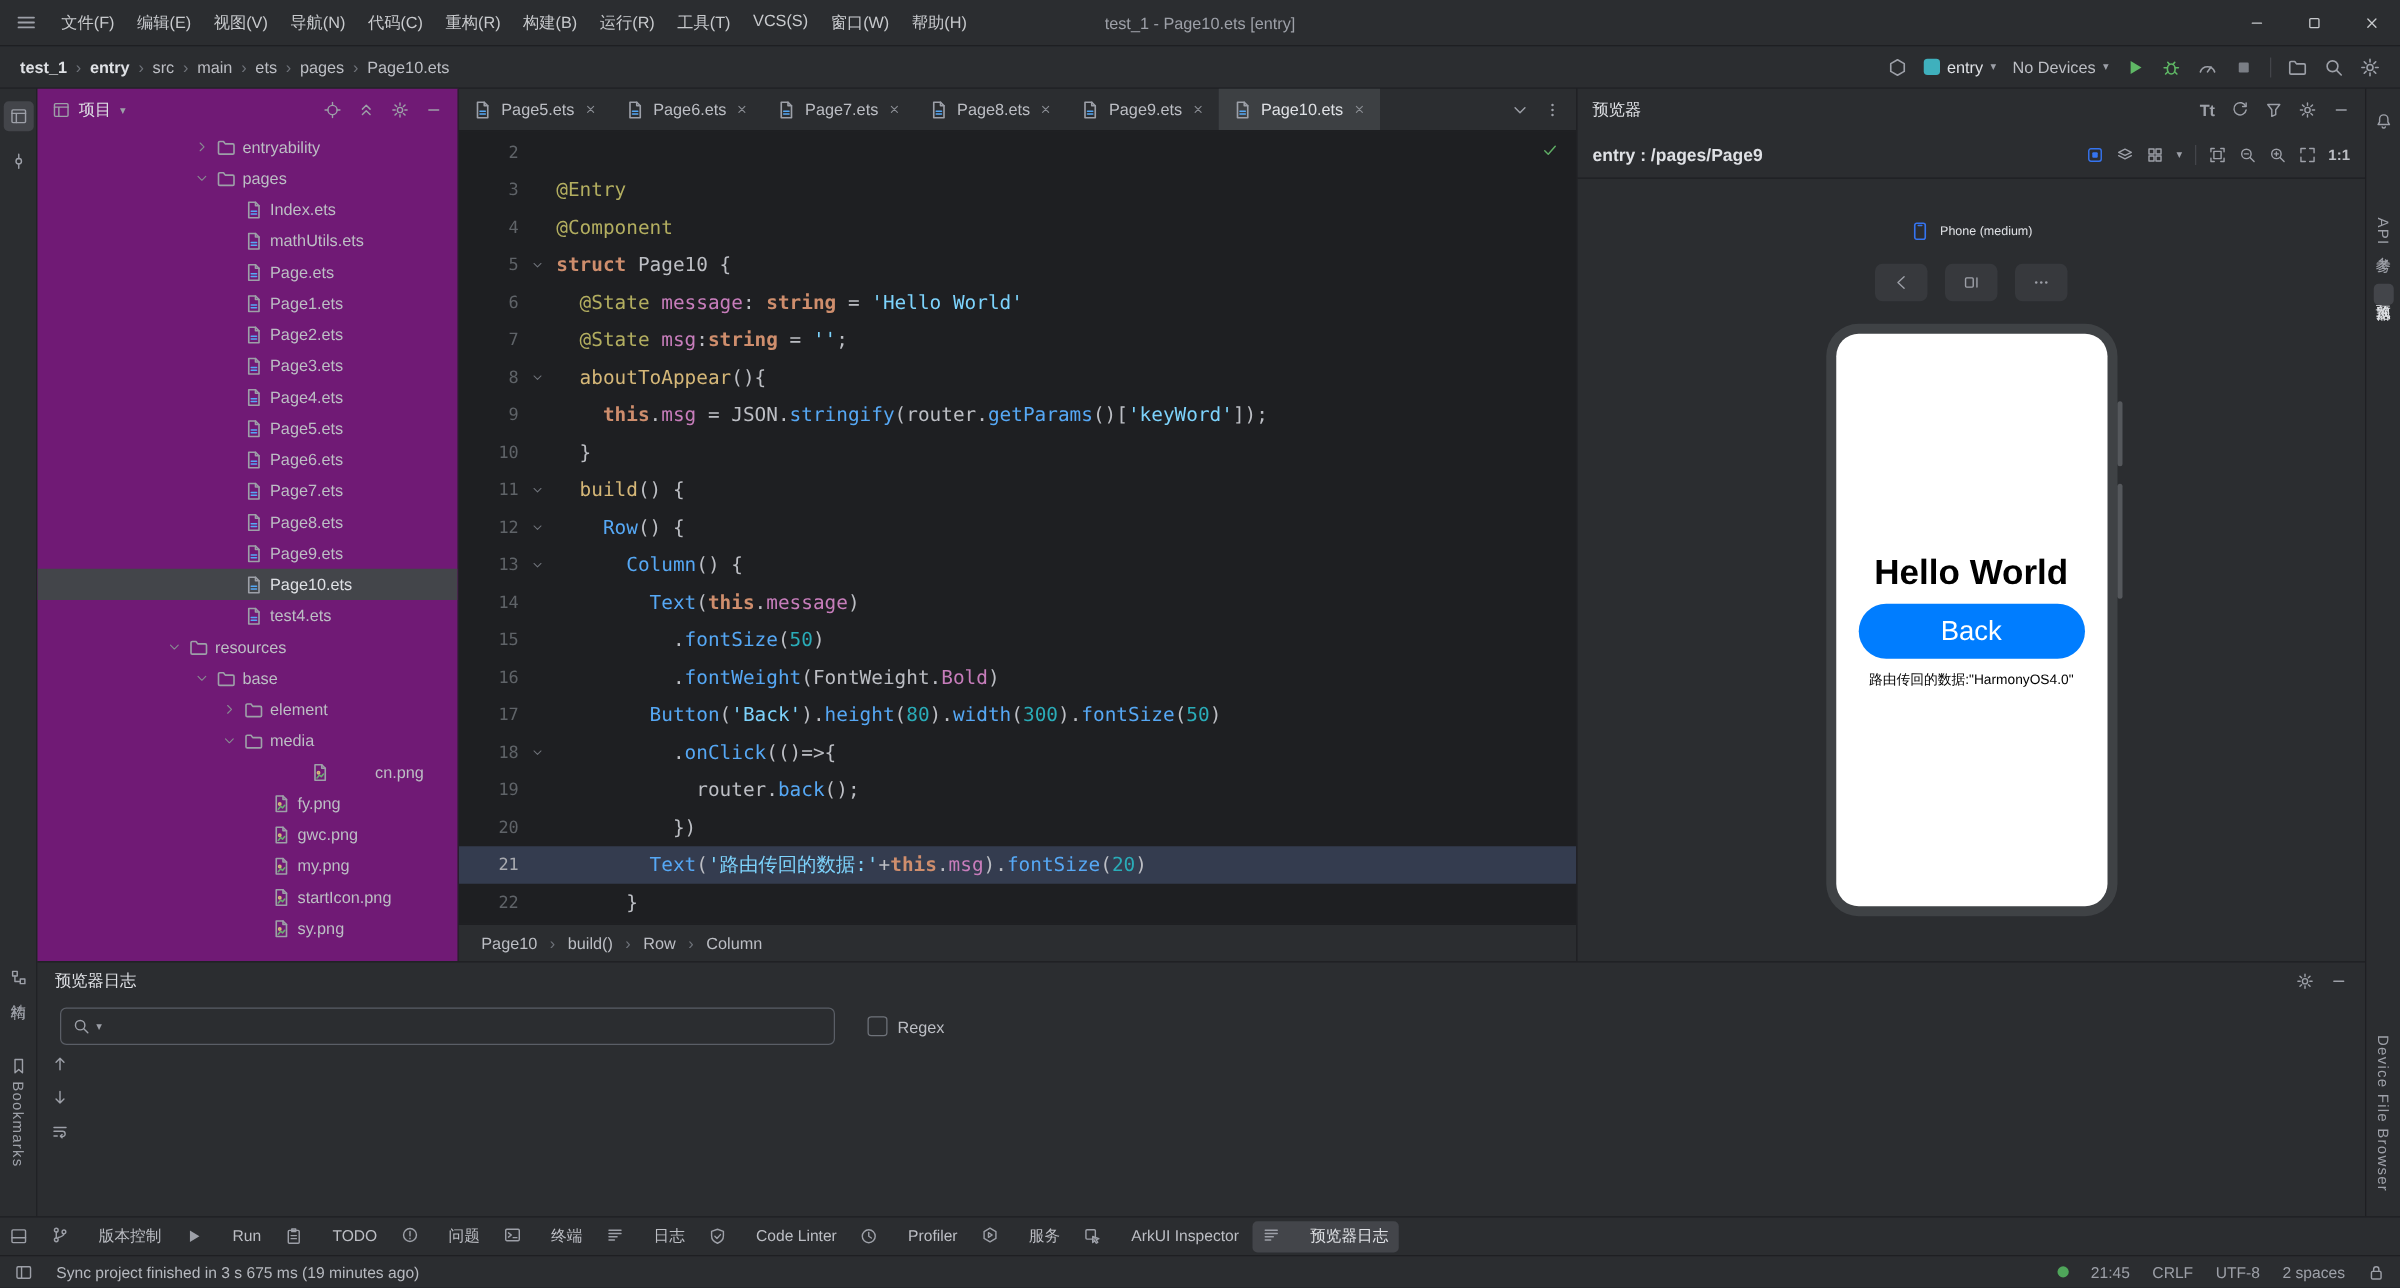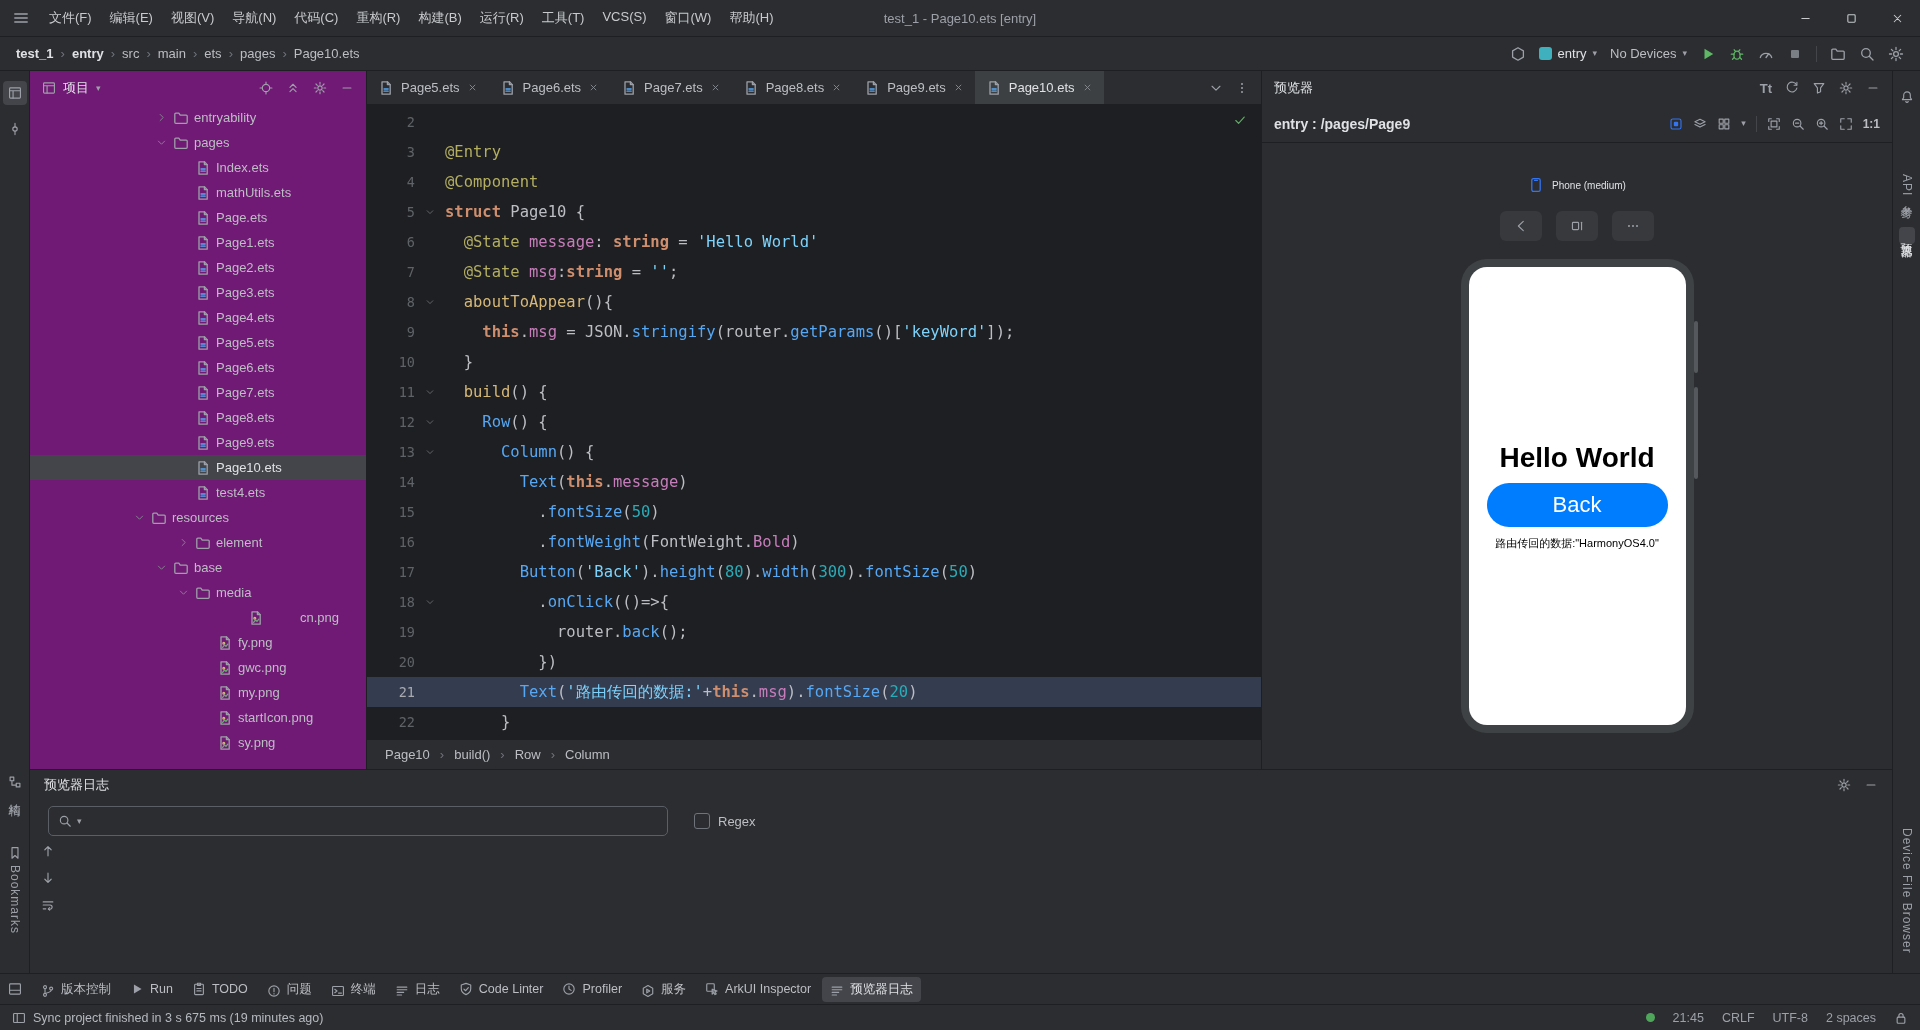--- a/index.html
+++ b/index.html
@@ -105,25 +105,25 @@
 .bp-search-row{height:42px;display:flex;align-items:center;padding-left:18px;flex:none;gap:26px;}
 .search-box{width:620px;height:30px;border:1px solid #5a5e66;border-radius:5px;display:flex;align-items:center;padding:0 9px;gap:5px;background:#2b2d30;}
 .search-input{flex:1;background:transparent;border:none;outline:none;color:#dfe1e5;font:inherit;}
 .regex{display:flex;align-items:center;gap:8px;}
 .checkbox{width:16px;height:16px;border:1px solid #6f737a;border-radius:3px;display:inline-block;}
 .bp-body{flex:1;display:flex;min-height:0;}
 .bp-tools{width:36px;display:flex;flex-direction:column;align-items:center;gap:13px;padding-top:2px;}
 .bp-content{flex:1;}
 
 .bottom-bar{height:31px;display:flex;align-items:center;gap:3px;padding:0 8px;border-top:1px solid #1e1f22;background:#2b2d30;flex:none;font-size:12.5px;}
-.bb-item{display:flex;align-items:flex-end;gap:6px;padding:4px 8px;border-radius:4px;color:#bcbec4;}
+.bb-item{display:flex;align-items:flex-start;gap:24px;padding:4px 8px;border-radius:4px;color:#bcbec4;}
 .bb-item .icon{width:14px;height:14px;}
 .bb-item.active{background:#43454a;color:#dfe1e5;}
 .statusbar{height:26px;display:flex;align-items:center;padding:0 12px;border-top:1px solid #1e1f22;background:#2b2d30;font-size:12.5px;color:#b6b9bf;flex:none;}
-.sb-left{display:flex;align-items:flex-end;gap:7px;}
+.sb-left{display:flex;align-items:flex-end;gap:19px;}
 .sb-right{margin-left:auto;display:flex;align-items:center;gap:18px;color:#9da0a8;}
 .green-dot{width:9px;height:9px;border-radius:50%;background:#4fa65a;display:inline-block;}
 </style>
 </head>
 <body>
 
 <div class="app">
 
   <header class="titlebar">
     <span class="icon sz18">
@@ -510,45 +510,45 @@
                     <path d="M3.5 6L8 10.5L12.5 6"></path>
                   </svg>
                 </span>
                 <span class="icon ">
                   <svg viewBox="0 0 16 16" fill="none" stroke="currentColor" stroke-width="1.3" stroke-linecap="round" stroke-linejoin="round">
                     <path d="M1.8 4.2a1 1 0 0 1 1-1h3l1.4 1.9h6a1 1 0 0 1 1 1v6.2a1 1 0 0 1-1 1H2.8a1 1 0 0 1-1-1z"></path>
                   </svg>
                 </span>
                 <span class="tree-label">resources</span>
               </div>
-              <div class="tree-row" style="padding-left: 146px;">
-                <span class="tree-chevron">
-                  <svg viewBox="0 0 16 16" fill="none" stroke="currentColor" stroke-width="1.3" stroke-linecap="round" stroke-linejoin="round">
-                    <path d="M6 3.5L10.5 8L6 12.5"></path>
-                  </svg>
-                </span>
-                <span class="icon ">
-                  <svg viewBox="0 0 16 16" fill="none" stroke="currentColor" stroke-width="1.3" stroke-linecap="round" stroke-linejoin="round">
-                    <path d="M1.8 4.2a1 1 0 0 1 1-1h3l1.4 1.9h6a1 1 0 0 1 1 1v6.2a1 1 0 0 1-1 1H2.8a1 1 0 0 1-1-1z"></path>
-                  </svg>
-                </span>
-                <span class="tree-label">element</span>
-              </div>
               <div class="tree-row" style="padding-left: 124px;">
                 <span class="tree-chevron">
                   <svg viewBox="0 0 16 16" fill="none" stroke="currentColor" stroke-width="1.3" stroke-linecap="round" stroke-linejoin="round">
                     <path d="M3.5 6L8 10.5L12.5 6"></path>
                   </svg>
                 </span>
                 <span class="icon ">
                   <svg viewBox="0 0 16 16" fill="none" stroke="currentColor" stroke-width="1.3" stroke-linecap="round" stroke-linejoin="round">
                     <path d="M1.8 4.2a1 1 0 0 1 1-1h3l1.4 1.9h6a1 1 0 0 1 1 1v6.2a1 1 0 0 1-1 1H2.8a1 1 0 0 1-1-1z"></path>
                   </svg>
                 </span>
                 <span class="tree-label">base</span>
+              </div>
+              <div class="tree-row" style="padding-left: 146px;">
+                <span class="tree-chevron">
+                  <svg viewBox="0 0 16 16" fill="none" stroke="currentColor" stroke-width="1.3" stroke-linecap="round" stroke-linejoin="round">
+                    <path d="M6 3.5L10.5 8L6 12.5"></path>
+                  </svg>
+                </span>
+                <span class="icon ">
+                  <svg viewBox="0 0 16 16" fill="none" stroke="currentColor" stroke-width="1.3" stroke-linecap="round" stroke-linejoin="round">
+                    <path d="M1.8 4.2a1 1 0 0 1 1-1h3l1.4 1.9h6a1 1 0 0 1 1 1v6.2a1 1 0 0 1-1 1H2.8a1 1 0 0 1-1-1z"></path>
+                  </svg>
+                </span>
+                <span class="tree-label">element</span>
               </div>
               <div class="tree-row" style="padding-left: 146px;">
                 <span class="tree-chevron">
                   <svg viewBox="0 0 16 16" fill="none" stroke="currentColor" stroke-width="1.3" stroke-linecap="round" stroke-linejoin="round">
                     <path d="M3.5 6L8 10.5L12.5 6"></path>
                   </svg>
                 </span>
                 <span class="icon ">
                   <svg viewBox="0 0 16 16" fill="none" stroke="currentColor" stroke-width="1.3" stroke-linecap="round" stroke-linejoin="round">
                     <path d="M1.8 4.2a1 1 0 0 1 1-1h3l1.4 1.9h6a1 1 0 0 1 1 1v6.2a1 1 0 0 1-1 1H2.8a1 1 0 0 1-1-1z"></path>

